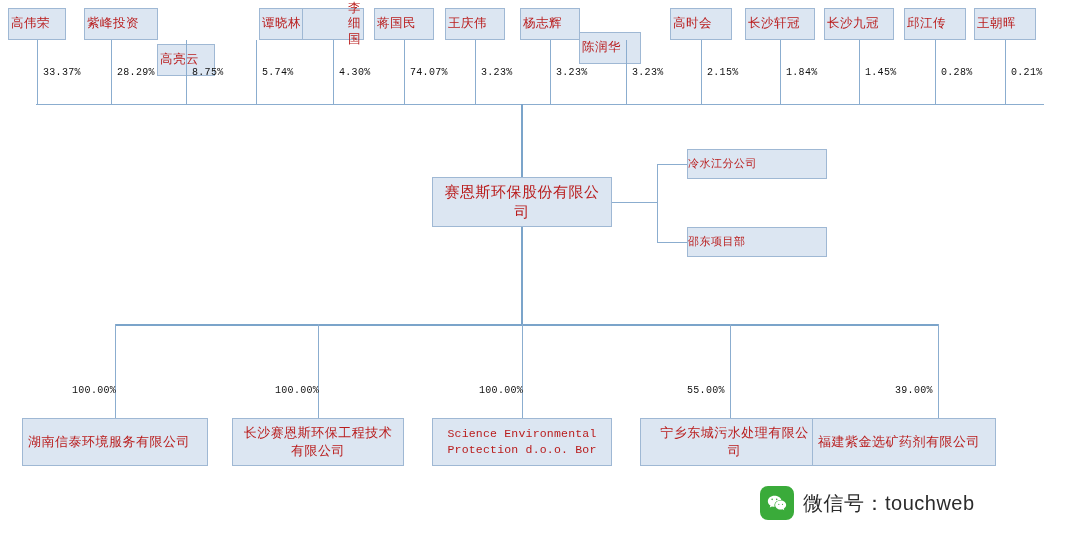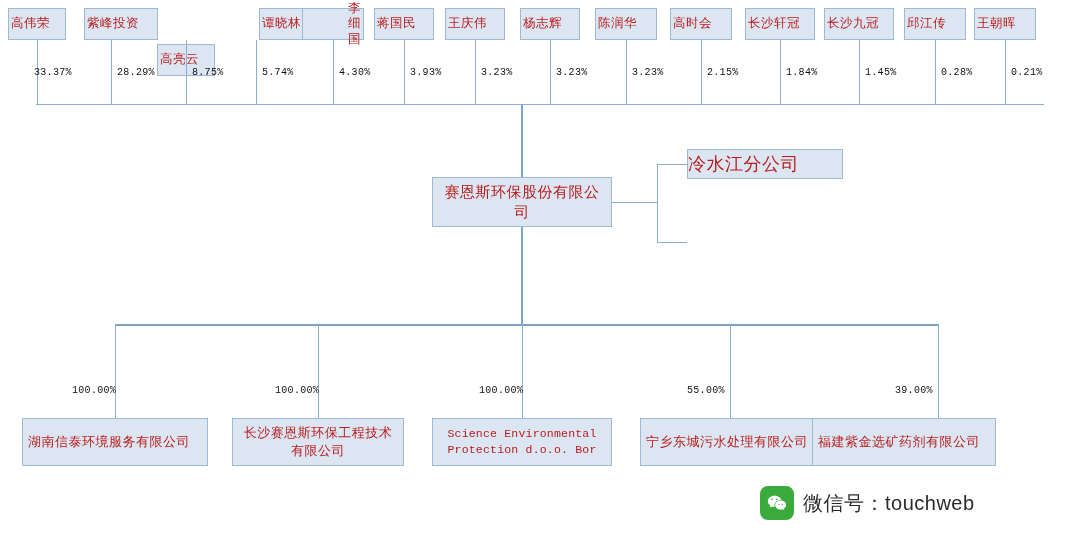--- a/index.html
+++ b/index.html
@@ -55,23 +55,23 @@
     top: 177px;
     width: 180px;
     height: 50px;
     font-size: 15px;
     line-height: 1.35;
     padding: 0 6px;
   }
 
   .branch {
     left: 687px;
-    width: 156px;
+    width: 140px;
     height: 30px;
-    font-size: 18px;
+    font-size: 11px;
   }
   .branch-1 { top: 149px; }
   .branch-2 { top: 227px; }
 
   .subsidiary {
     top: 418px;
     height: 48px;
     font-size: 13px;
     line-height: 1.35;
     padding: 0 5px;
@@ -121,21 +121,21 @@
 </head>
 <body>
 
 <div id="root">
 
   <div id="shareholders-layer">
       <div class="node shareholder" style="left: 8px; width: 58px;">
         <span>高伟荣</span>
       </div>
       <div class="ln vline" style="left: 37px; top: 40px; height: 64px;"></div>
-      <div class="pct" style="left: 34px; top: 67px;">33.37%</div>
+      <div class="pct" style="left: 43px; top: 67px;">33.37%</div>
       <div class="node shareholder" style="left: 84px; width: 74px;">
         <span>紫峰投资</span>
       </div>
       <div class="ln vline" style="left: 111px; top: 40px; height: 64px;"></div>
       <div class="pct" style="left: 117px; top: 67px;">28.29%</div>
       <div class="node shareholder" style="left: 157px; width: 58px; margin-top: 36px;">
         <span>高亮云</span>
       </div>
       <div class="ln vline" style="left: 186px; top: 40px; height: 64px;"></div>
       <div class="pct" style="left: 192px; top: 67px;">8.75%</div>
@@ -146,32 +146,32 @@
       <div class="pct" style="left: 262px; top: 67px;">5.74%</div>
       <div class="node shareholder" style="left: 302px; width: 62px; padding-left: 45px;">
         <span>李细国</span>
       </div>
       <div class="ln vline" style="left: 333px; top: 40px; height: 64px;"></div>
       <div class="pct" style="left: 339px; top: 67px;">4.30%</div>
       <div class="node shareholder" style="left: 374px; width: 60px;">
         <span>蒋国民</span>
       </div>
       <div class="ln vline" style="left: 404px; top: 40px; height: 64px;"></div>
-      <div class="pct" style="left: 410px; top: 67px;">3.93%</div>
+      <div class="pct" style="left: 410px; top: 67px;">74.07%</div>
       <div class="node shareholder" style="left: 445px; width: 60px;">
         <span>王庆伟</span>
       </div>
       <div class="ln vline" style="left: 475px; top: 40px; height: 64px;"></div>
       <div class="pct" style="left: 481px; top: 67px;">3.23%</div>
       <div class="node shareholder" style="left: 520px; width: 60px;">
         <span>杨志辉</span>
       </div>
       <div class="ln vline" style="left: 550px; top: 40px; height: 64px;"></div>
       <div class="pct" style="left: 556px; top: 67px;">3.23%</div>
-      <div class="node shareholder" style="left: 595px; width: 62px;">
+      <div class="node shareholder" style="left: 579px; width: 62px; margin-top: 24px;">
         <span>陈润华</span>
       </div>
       <div class="ln vline" style="left: 626px; top: 40px; height: 64px;"></div>
       <div class="pct" style="left: 632px; top: 67px;">3.23%</div>
       <div class="node shareholder" style="left: 670px; width: 62px;">
         <span>高时会</span>
       </div>
       <div class="ln vline" style="left: 701px; top: 40px; height: 64px;"></div>
       <div class="pct" style="left: 707px; top: 67px;">2.15%</div>
       <div class="node shareholder" style="left: 745px; width: 70px;">
@@ -204,20 +204,23 @@
     <span>赛恩斯环保股份有限公司</span>
   </div>
 
   <div class="ln hline" style="left:612px; top:202px; width:46px;"></div>
   <div class="ln vline" style="left:657px; top:164px; height:78px;"></div>
   <div class="ln hline" style="left:657px; top:164px; width:30px;"></div>
   <div class="ln hline" style="left:657px; top:242px; width:30px;"></div>
 
   <div class="node branch branch-1">
     <span>冷水江分公司</span>
+  </div>
+  <div class="node branch branch-2">
+    <span>邵东项目部</span>
   </div>
 
   <div class="ln trunk vline" style="left:521px; top:227px; height:98px;"></div>
   <div class="ln trunk hline" style="left:115px; top:324px; width:823px;"></div>
 
   <div id="subsidiaries-layer">
       <div class="ln vline" style="left: 115px; top: 324px; height: 94px;"></div>
       <div class="pct" style="left: 72px; top: 385px;">100.00%</div>
       <div class="node subsidiary" style="left: 22px; width: 186px;">
         <span>湖南信泰环境服务有限公司</span>
@@ -227,21 +230,21 @@
       <div class="node subsidiary" style="left: 232px; width: 172px;">
         <span>长沙赛恩斯环保工程技术有限公司</span>
       </div>
       <div class="ln vline" style="left: 522px; top: 324px; height: 94px;"></div>
       <div class="pct" style="left: 479px; top: 385px;">100.00%</div>
       <div class="node subsidiary latin" style="left: 432px; width: 180px;">
         <span>Science Environmental Protection d.o.o. Bor</span>
       </div>
       <div class="ln vline" style="left: 730px; top: 324px; height: 94px;"></div>
       <div class="pct" style="left: 687px; top: 385px;">55.00%</div>
-      <div class="node subsidiary" style="left: 640px; width: 180px;">
+      <div class="node subsidiary" style="left: 640px; width: 180px; padding-left: 14px;">
         <span>宁乡东城污水处理有限公司</span>
       </div>
       <div class="ln vline" style="left: 938px; top: 324px; height: 94px;"></div>
       <div class="pct" style="left: 895px; top: 385px;">39.00%</div>
       <div class="node subsidiary" style="left: 812px; width: 184px;">
         <span>福建紫金选矿药剂有限公司</span>
       </div>
     </div>
 
   <div id="watermark">

